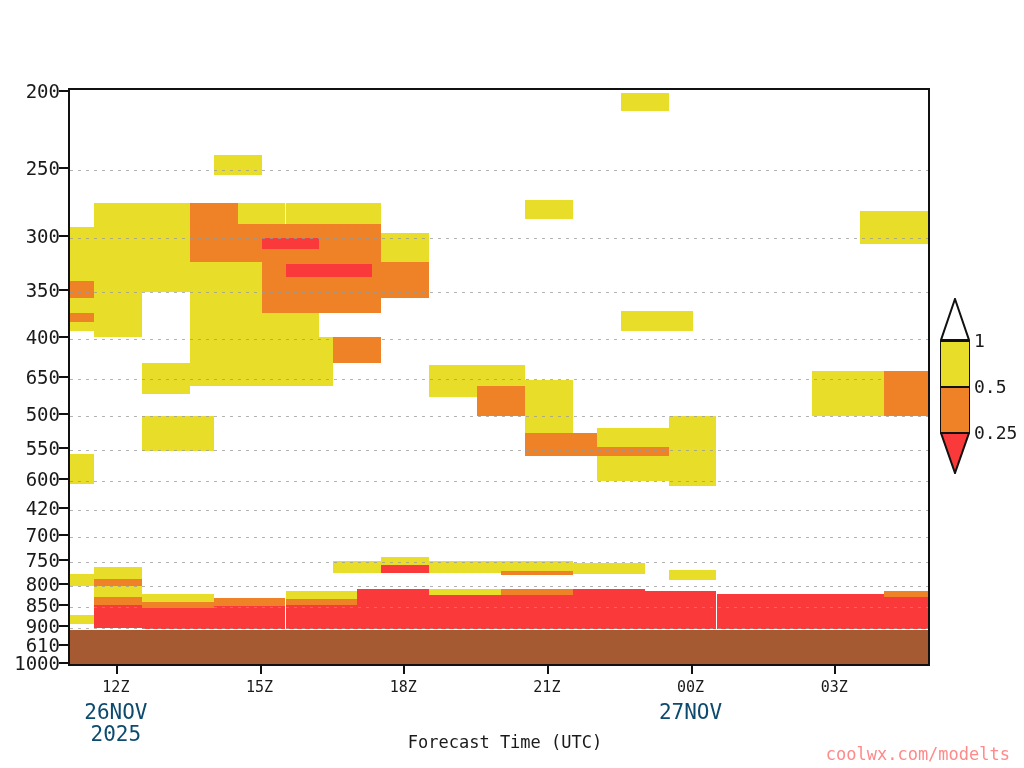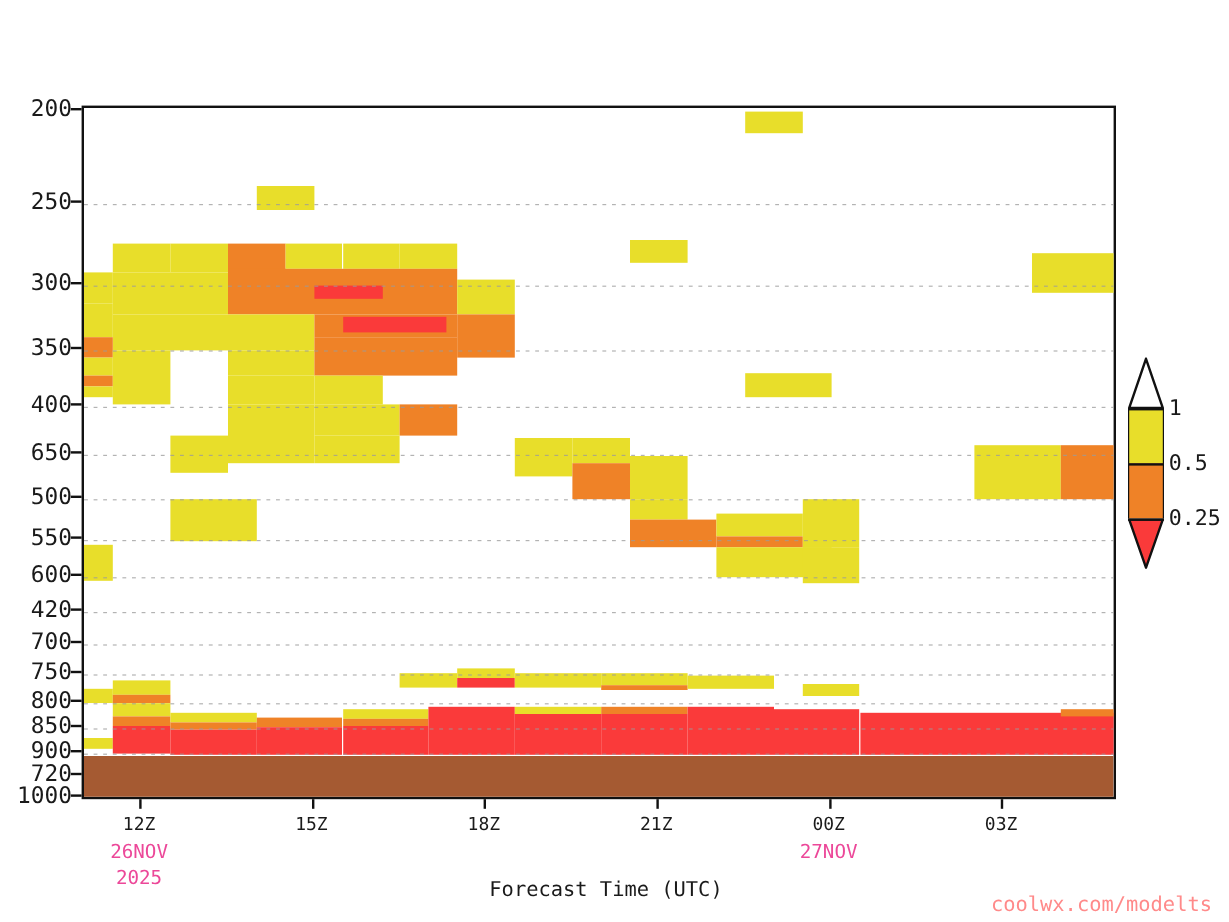--- a/index.html
+++ b/index.html
@@ -64,21 +64,21 @@
   }
   .xtick-label{
     position:absolute;
     font-size:15px;color:#1a1a1a;
     text-align:center;
     transform:translateX(-50%);
     white-space:nowrap;
   }
   .xtick-sub{
     position:absolute;
-    font-size:16px;color:#ec4899;
+    font-size:21px;color:#0c4a6e;
     text-align:right;
     transform:translateX(-50%);
     white-space:nowrap;
   }
   .xaxis-title{
     position:absolute;
     left:0;top:732px;width:1010px;
     text-align:center;
     font-size:17px;color:#1a1a1a;
   }
@@ -242,21 +242,21 @@
       <div class="ytick-label" style="top: 535px; right: 964px;">700</div>
       <div class="ytick-mark" style="top: 535px; left: 59px;"></div>
       <div class="ytick-label" style="top: 560px; right: 964px;">750</div>
       <div class="ytick-mark" style="top: 560px; left: 59px;"></div>
       <div class="ytick-label" style="top: 584px; right: 964px;">800</div>
       <div class="ytick-mark" style="top: 584px; left: 59px;"></div>
       <div class="ytick-label" style="top: 605px; right: 964px;">850</div>
       <div class="ytick-mark" style="top: 605px; left: 59px;"></div>
       <div class="ytick-label" style="top: 626px; right: 964px;">900</div>
       <div class="ytick-mark" style="top: 626px; left: 59px;"></div>
-      <div class="ytick-label" style="top: 645px; right: 964px;">720</div>
+      <div class="ytick-label" style="top: 645px; right: 964px;">610</div>
       <div class="ytick-mark" style="top: 645px; left: 59px;"></div>
       <div class="ytick-label" style="top: 663px; right: 964px;">1000</div>
       <div class="ytick-mark" style="top: 663px; left: 59px;"></div>
     </div>
   <div id="xaxis">
       <div class="xtick-mark" style="left: 115.889px; top: 666px;"></div>
       <div class="xtick-label" style="left: 115.889px; top: 678px;">12Z</div>
       <div class="xtick-sub" style="left: 115.889px; top: 700px;">26NOV</div>
       <div class="xtick-sub" style="left: 115.889px; top: 722px;">2025</div>
       <div class="xtick-mark" style="left: 259.556px; top: 666px;"></div>

